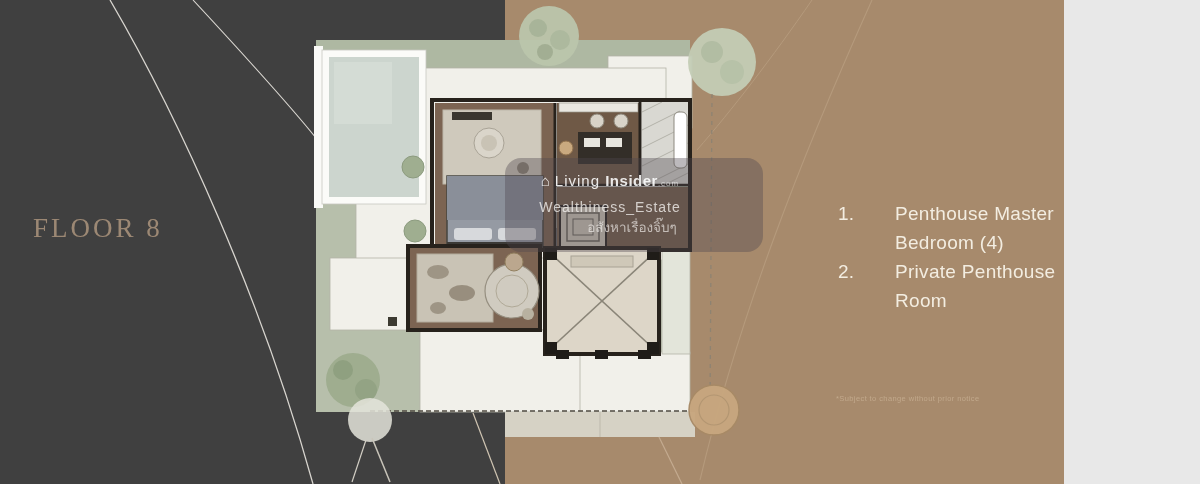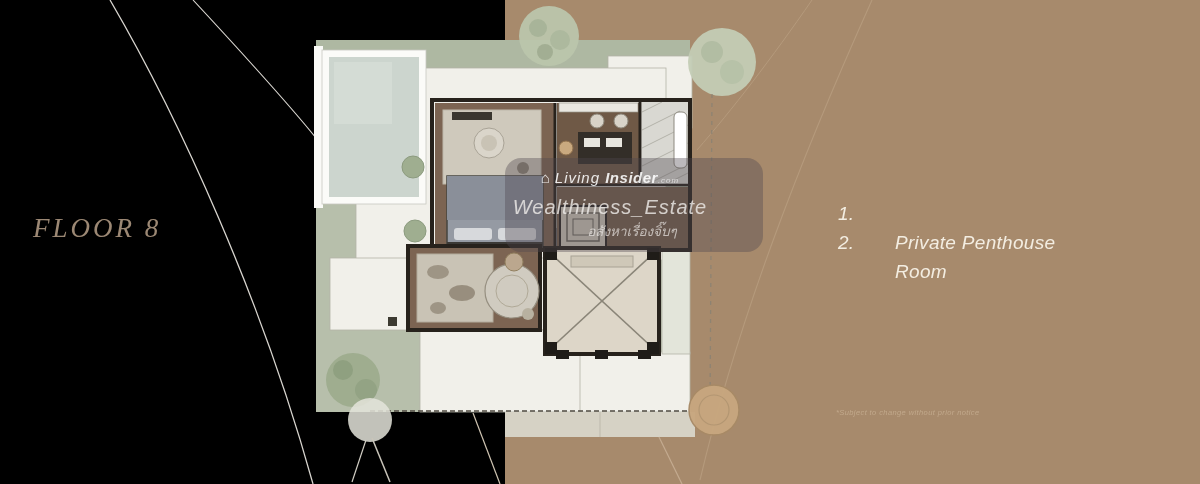--- a/index.html
+++ b/index.html
@@ -1,58 +1,57 @@
 <!DOCTYPE html>
 <html><head>
 <meta charset="utf-8">
 <style>
   html,body{margin:0;padding:0;background:#e8e8e8;}
   #canvas{
-    position:relative;width:1200px;height:484px;overflow:hidden;
-    background:#000000;
+    position:relative;width:1064px;height:484px;overflow:hidden;
+    background:#404040;
     font-family:"Liberation Sans",sans-serif;
-    font-style:italic;
   }
   .panel-right{
     position:absolute;left:505px;top:0;width:695px;height:484px;
     background:#a78a6c;
   }
   svg{position:absolute;left:0;top:0;}
   .floor-title{
     position:absolute;left:33px;top:213px;
     font-family:"Liberation Serif","DejaVu Serif",serif;
     font-size:27px;letter-spacing:3px;color:#9c8874;font-weight:400;
   }
   .legend{
     position:absolute;left:838px;top:199px;width:270px;
     color:#f3ede1;font-size:19px;line-height:29px;letter-spacing:.3px;
     font-weight:400;
   }
   .legend-item{display:flex;margin-bottom:0px;}
   .legend-num{width:57px;flex:0 0 57px;}
   .legend-label{width:185px;}
   .disclaimer{
-    position:absolute;left:836px;top:408px;
+    position:absolute;left:836px;top:394px;
     font-size:7.5px;color:#c2a98c;letter-spacing:.4px;
   }
   .watermark{
     position:absolute;left:505px;top:158px;width:258px;height:94px;
     background:rgba(78,72,80,.38);border-radius:16px;
     display:flex;flex-direction:column;justify-content:center;
   }
   .wm-inner{width:210px;margin-left:0px;text-align:center;}
   .wm-line1{
     color:rgba(255,255,255,.88);font-size:15px;letter-spacing:1px;
     white-space:nowrap;
   }
   .wm-line1 .bold{font-weight:bold;letter-spacing:.5px;}
   .wm-line1 .tld{font-size:8px;opacity:.7;}
   .wm-logo{font-size:15px;font-weight:bold;margin-right:4px;}
   .wm-line2{
-    color:rgba(240,238,235,.8);font-size:20px;letter-spacing:1px;
+    color:rgba(240,238,235,.8);font-size:14px;letter-spacing:1px;
     margin-top:10px;white-space:nowrap;
   }
   .wm-line3{
     color:rgba(240,238,235,.68);font-size:13.5px;margin-top:1px;
     font-family:"DejaVu Sans",sans-serif;white-space:nowrap;padding-left:44px;
   }
 </style>
 </head>
 <body>
 
@@ -230,20 +229,21 @@
       <div class="wm-line2">Wealthiness_Estate</div>
       <div class="wm-line3">อสังหาเรื่องจิ๊บๆ</div>
     </div>
   </div>
 
   <div class="floor-title">FLOOR 8</div>
 
   <div class="legend">
     <div class="legend-item">
       <div class="legend-num">1.</div>
+      <div class="legend-label">Penthouse Master Bedroom (4)</div>
     </div>
     <div class="legend-item">
       <div class="legend-num">2.</div>
       <div class="legend-label">Private Penthouse Room</div>
     </div>
   </div>
 
   <div class="disclaimer">*Subject to change without prior notice</div>
 
 </div>

